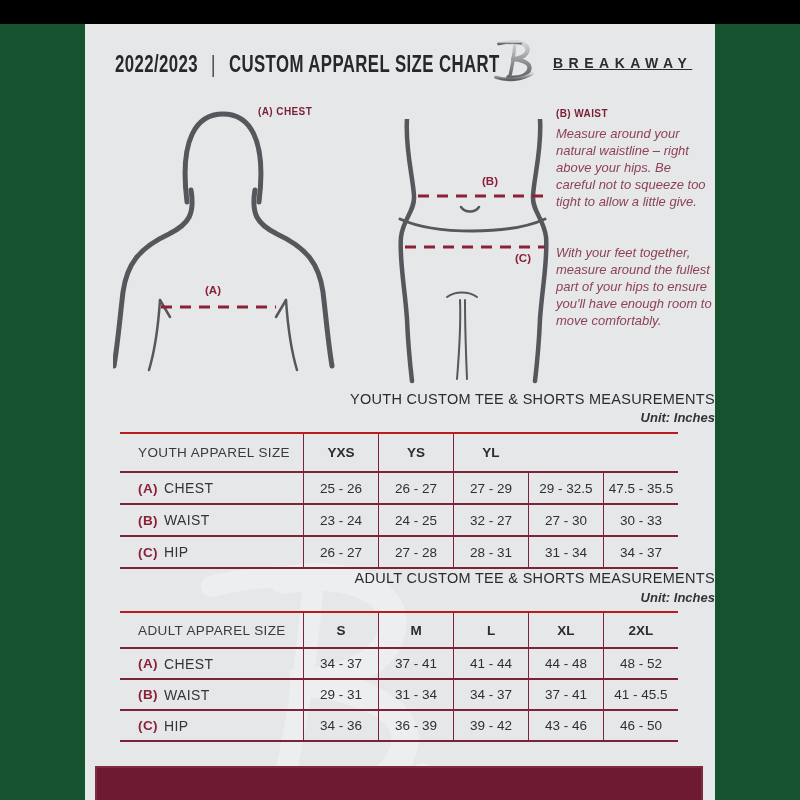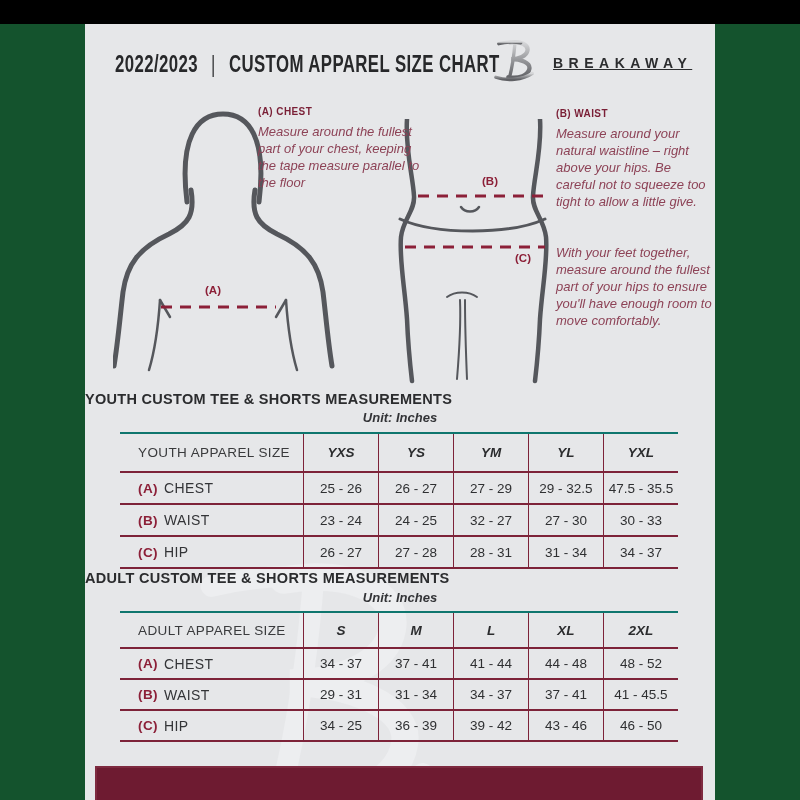--- a/index.html
+++ b/index.html
@@ -17,35 +17,35 @@
          letter-spacing:5.5px;color:#2c2d2f;white-space:nowrap;text-decoration:underline;}
 
   
   .figure{position:absolute;}
   .guide-block{position:absolute;}
   .guide-heading{font-size:10px;font-weight:700;color:#7a1f36;letter-spacing:.4px;margin:0 0 7px 0;}
   .guide-body{font-size:13px;font-style:italic;color:#8d4256;line-height:1.3;margin:0;}
   .diagram-label{position:absolute;font-size:11.5px;font-weight:700;color:#8c2038;}
 
   
-  .section-title{position:absolute;left:0;width:630px;text-align:left;
-                 font-size:14.5px;font-weight:700;color:#2b2c2e;letter-spacing:.3px;}
-  .section-unit{position:absolute;left:0;width:630px;text-align:center;
+  .section-title{position:absolute;left:0;width:630px;text-align:right;
+                 font-size:14.5px;font-weight:400;color:#2b2c2e;letter-spacing:.3px;}
+  .section-unit{position:absolute;left:0;width:630px;text-align:right;
                 font-size:13px;font-style:italic;font-weight:700;color:#333437;}
-  .sizes-table{position:absolute;left:35px;width:558px;border-top:2px solid #0f766e;}
+  .sizes-table{position:absolute;left:35px;width:558px;border-top:2px solid #b91c1c;}
   .trow{display:grid;grid-template-columns:183px 75px 75px 75px 75px 75px;
         border-bottom:2px solid #7d2339;align-items:center;}
   .trow.head{height:37px;}
   .trow.data{height:30px;}
   .adult .trow.head{height:34px;}
   .adult .trow.data{height:29px;}
   .tcell{height:100%;display:flex;align-items:center;justify-content:center;
          font-size:13.5px;color:#2f3032;}
   .tcell.col-label{justify-content:flex-start;padding-left:18px;letter-spacing:.4px;}
-  .tcell.size{font-weight:700;color:#2b2c2e;font-style:italic;}
+  .tcell.size{font-weight:700;color:#2b2c2e;}
   .tcell:not(.col-label){border-left:1.5px solid #7d2339;}
   .corner{font-size:13.5px;color:#3a3b3d;letter-spacing:.4px;}
   .row-key{color:#8c2038;font-weight:700;margin-right:6px;font-size:13.5px;}
   .row-label{font-size:14px;color:#333437;}
 
   
   .footer-bar{position:absolute;left:10px;top:742px;width:608px;height:50px;
               background:#6e1b31;border:2px solid #7e2a40;box-sizing:border-box;}
   .watermark{position:absolute;left:20px;top:520px;width:430px;height:290px;opacity:.55;}
 </style>
@@ -112,41 +112,38 @@
         <path d="M80,181 C 80,206 81,236 82,260" stroke-width="2"></path>
       </g>
       <path d="M33,77 L 160,77" stroke="#8c2038" stroke-width="3.2" stroke-dasharray="11 8" fill="none"></path>
       <path d="M20,128 L 160,128" stroke="#8c2038" stroke-width="3.2" stroke-dasharray="11 8" fill="none"></path>
     </svg>
     <div class="diagram-label" style="left:397px;top:151px">(B)</div>
     <div class="diagram-label" style="left:430px;top:228px">(C)</div>
 
     <div class="guide-block" style="left:173px;top:82px;width:165px">
       <p class="guide-heading">(A) CHEST</p>
-      <p class="guide-body">Measure around the fullest part of your chest, keeping the tape measure parallel to the floor</p>
     </div>
     <div class="guide-block" style="left:471px;top:84px;width:152px">
       <p class="guide-heading">(B) WAIST</p>
       <p class="guide-body">Measure around your natural waistline – right above your hips. Be careful not to squeeze too tight to allow a little give.</p>
     </div>
     <div class="guide-block" style="left:471px;top:221px;width:160px">
       <p class="guide-body">With your feet together, measure around the fullest part of your hips to ensure you'll have enough room to move comfortably.</p>
     </div>
 
     <div class="section-title" style="top:367px">YOUTH CUSTOM TEE &amp; SHORTS MEASUREMENTS</div>
     <div class="section-unit" style="top:386px">Unit: Inches</div>
 
     <div class="sizes-table youth" style="top:408px">
       <div class="trow head">
         <div class="tcell col-label corner">YOUTH APPAREL SIZE</div>
         <div class="tcell size">YXS</div>
         <div class="tcell size">YS</div>
-        <div class="tcell size">YM</div>
         <div class="tcell size">YL</div>
-        <div class="tcell size">YXL</div>
       </div>
       <div class="trow data">
         <div class="tcell col-label">
           <span class="row-key">(A)</span>
           <span class="row-label">CHEST</span>
         </div>
         <div class="tcell">25 - 26</div>
         <div class="tcell">26 - 27</div>
         <div class="tcell">27 - 29</div>
         <div class="tcell">29 - 32.5</div>
@@ -208,21 +205,21 @@
         <div class="tcell">31 - 34</div>
         <div class="tcell">34 - 37</div>
         <div class="tcell">37 - 41</div>
         <div class="tcell">41 - 45.5</div>
       </div>
       <div class="trow data">
         <div class="tcell col-label">
           <span class="row-key">(C)</span>
           <span class="row-label">HIP</span>
         </div>
-        <div class="tcell">34 - 25</div>
+        <div class="tcell">34 - 36</div>
         <div class="tcell">36 - 39</div>
         <div class="tcell">39 - 42</div>
         <div class="tcell">43 - 46</div>
         <div class="tcell">46 - 50</div>
       </div>
     </div>
 
     <div class="footer-bar"></div>
   </div>
 </div>

